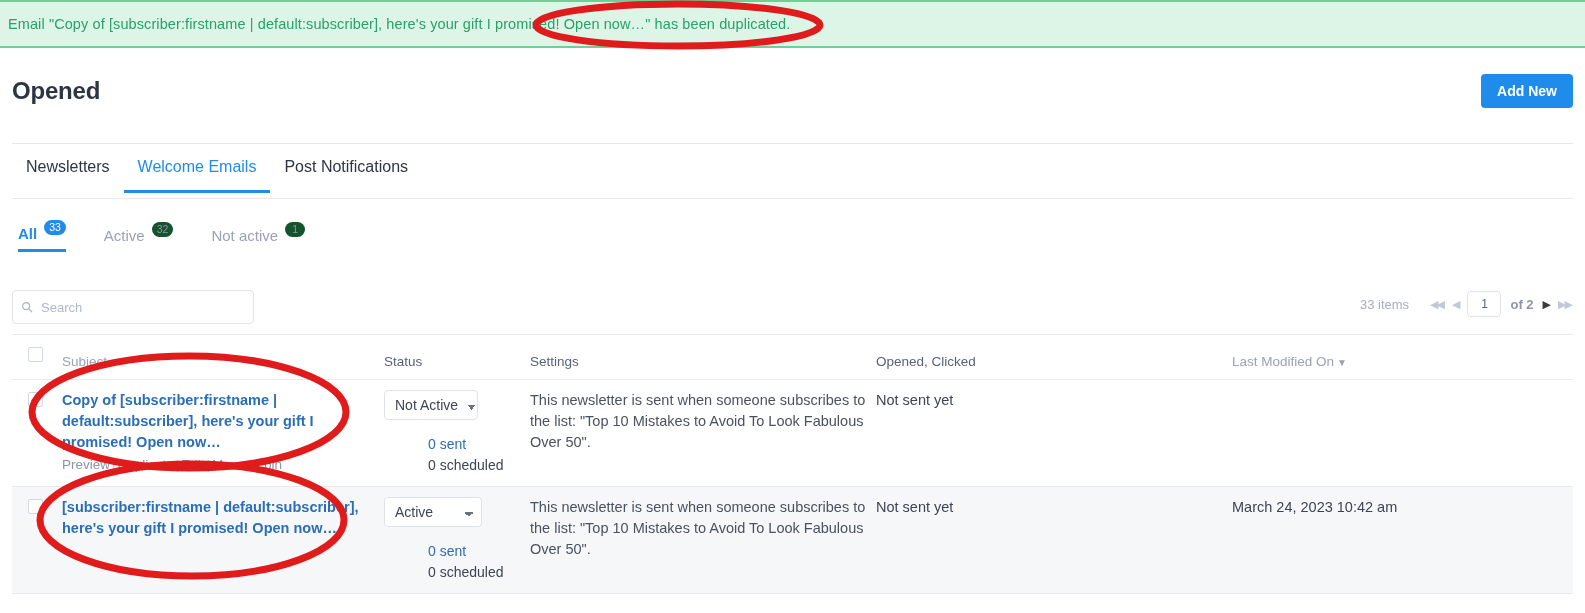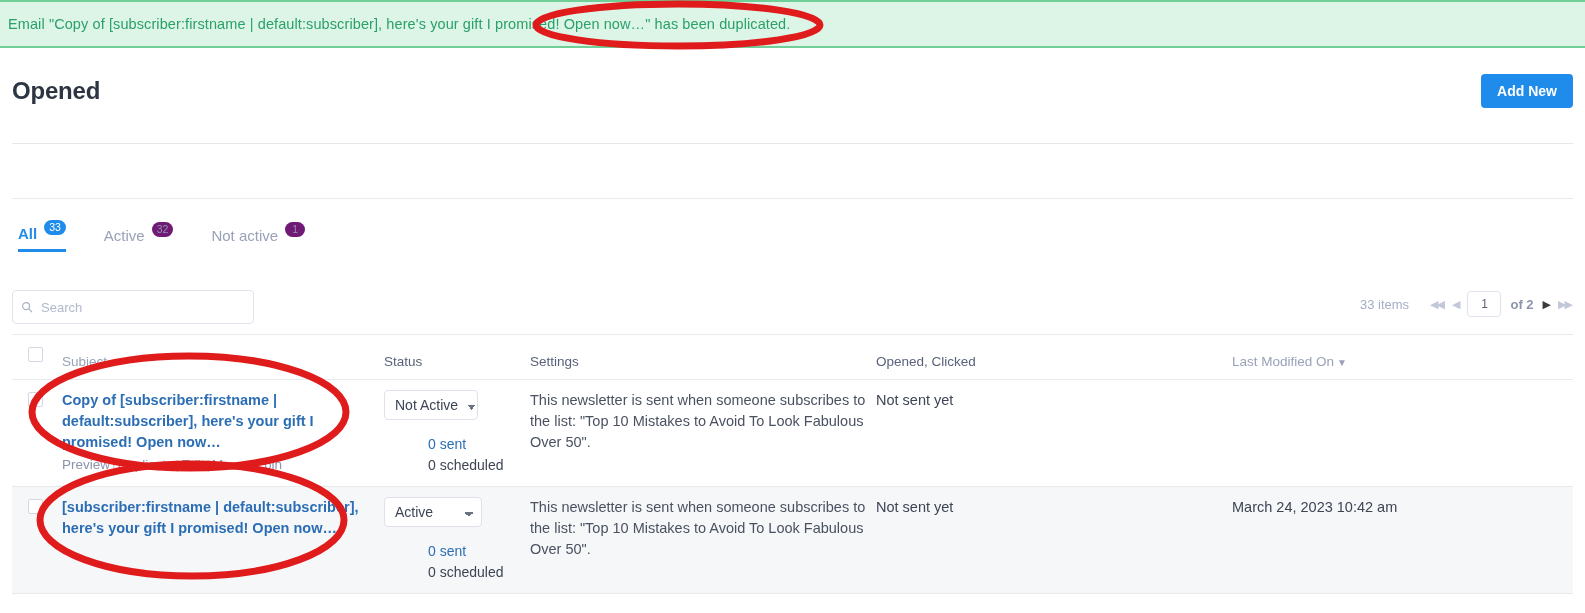--- a/index.html
+++ b/index.html
@@ -121,21 +121,21 @@
   .filter.active .flabel { color: #1f8ceb; font-weight: bold; }
   .badge {
     display: inline-block;
     min-width: 20px;
     text-align: center;
     font-size: 10.5px;
     line-height: 15px;
     height: 15px;
     border-radius: 8px;
     padding: 0 5px;
-    background: #701a75;
+    background: #14532d;
     color: #8c94ab;
     position: relative;
     top: -6px;
   }
   .filter.active .badge { background: #1f8ceb; color: #fff; }
 
   
   .search-box {
     position: absolute;
     left: 12px; top: 290px;
@@ -292,20 +292,25 @@
     <span class="notice-text">Email "Copy of [subscriber:firstname | default:subscriber], here's your gift I promised! Open now…" has been duplicated.</span>
   </div>
 
   <div class="page-head">
     <span class="page-title">Opened</span>
     <span class="spacer"></span>
     <button class="btn-primary">Add New</button>
   </div>
   <div class="head-rule"></div>
 
+  <div class="tabs">
+    <div class="tab">Newsletters</div>
+    <div class="tab active">Welcome Emails</div>
+    <div class="tab">Post Notifications</div>
+  </div>
   <div class="tabs-rule"></div>
 
   <div class="filters">
     <div class="filter active">
       <span class="flabel">All</span>
       <span class="badge">33</span>
     </div>
     <div class="filter">
       <span class="flabel">Active</span>
       <span class="badge">32</span>

